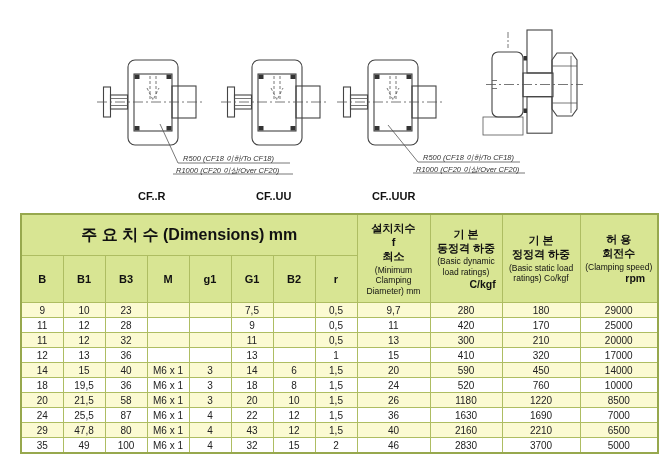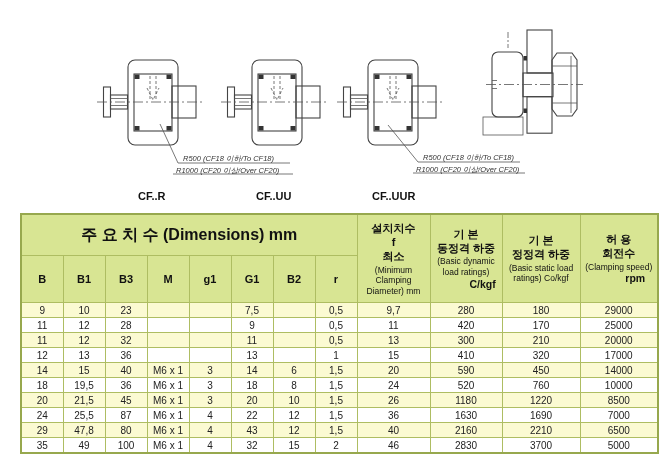--- a/index.html
+++ b/index.html
@@ -239,21 +239,21 @@
           <td>8</td>
           <td>1,5</td>
           <td>24</td>
           <td>520</td>
           <td>760</td>
           <td>10000</td>
         </tr>
         <tr>
           <td>20</td>
           <td>21,5</td>
-          <td>45</td>
+          <td>58</td>
           <td>M6 x 1</td>
           <td>3</td>
           <td>20</td>
           <td>10</td>
           <td>1,5</td>
           <td>26</td>
           <td>1180</td>
           <td>1220</td>
           <td>8500</td>
         </tr>

